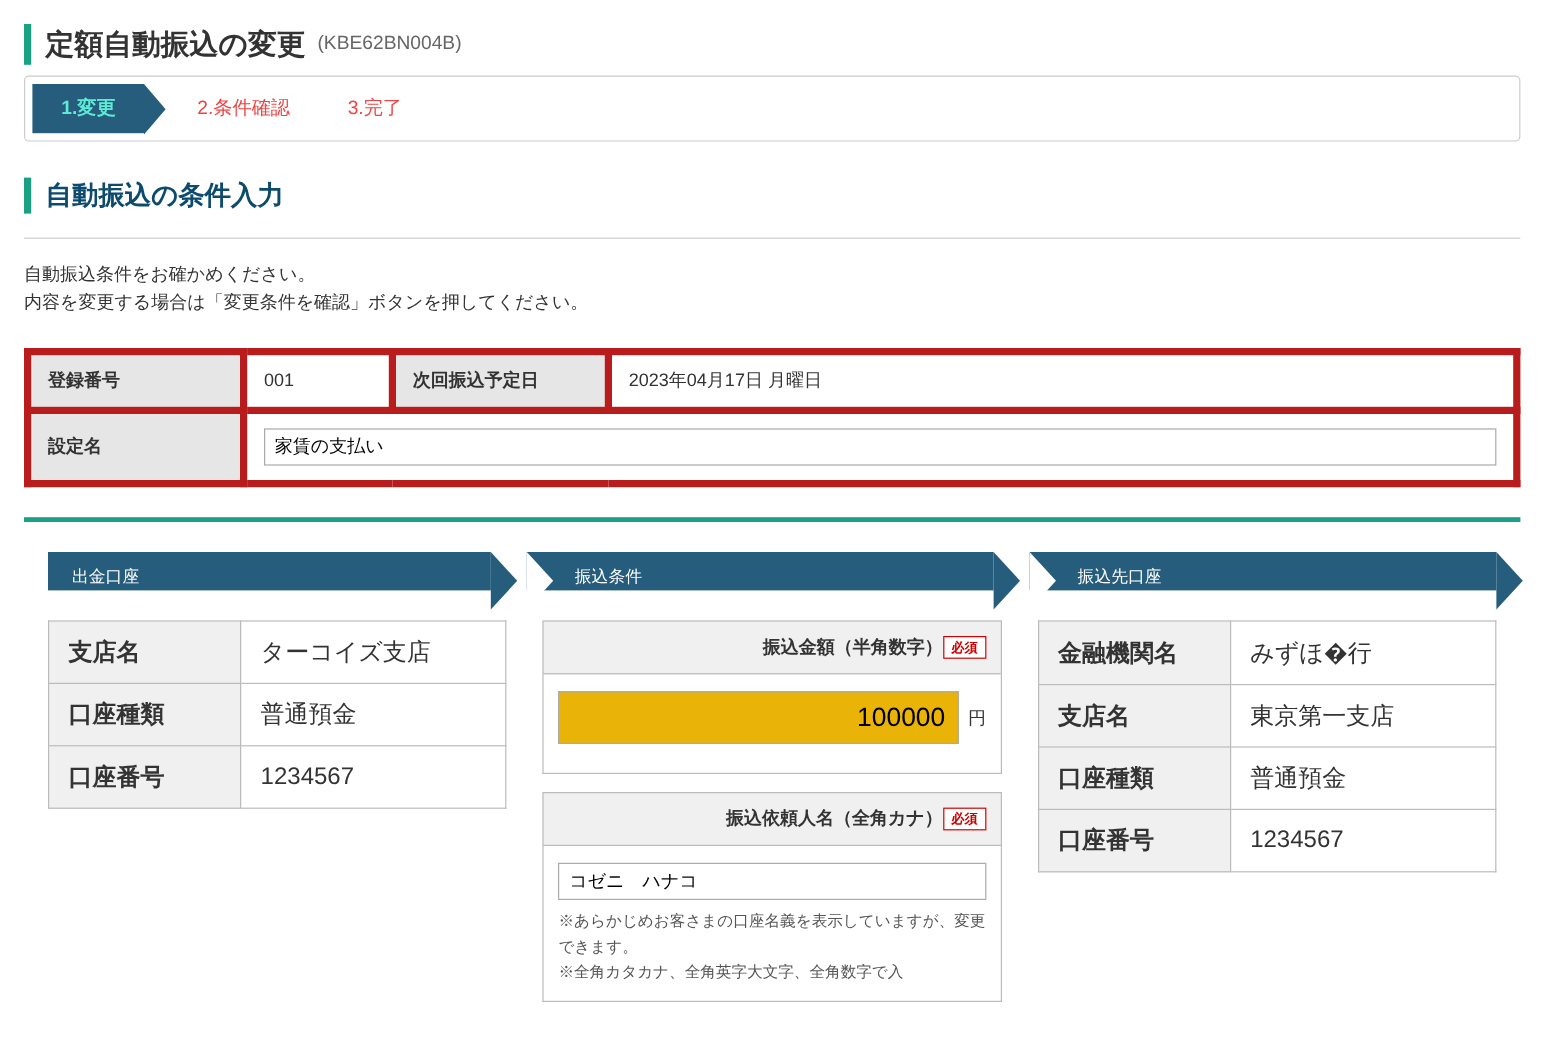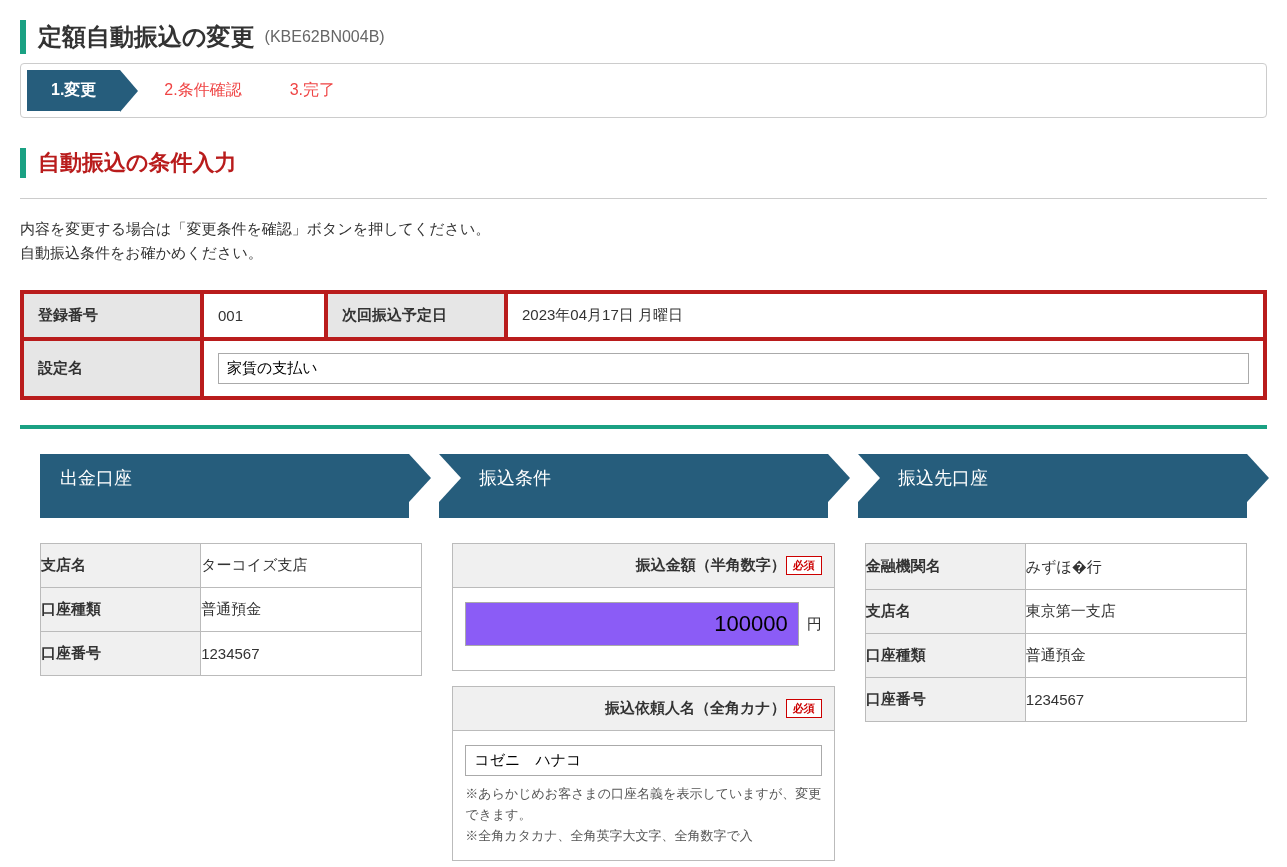--- a/index.html
+++ b/index.html
@@ -6,58 +6,58 @@
 body { font-family: "Hiragino Kaku Gothic ProN", "メイリオ", Meiryo, sans-serif; color: #333; background: #fff; font-size: 14px; }
 .page { padding: 20px; max-width: 1287px; }
 
 .page-title-wrap { display: flex; align-items: center; margin-bottom: 9px; }
 .page-title-bar { width: 6px; height: 34px; background: #1aa183; margin-right: 12px; }
 .page-title { font-size: 24px; font-weight: bold; color: #333; }
 .page-title-code { font-size: 16px; color: #666; margin-left: 10px; font-weight: normal; }
 
 .step-bar { border: 1px solid #ccc; border-radius: 4px; padding: 6px; display: flex; align-items: center; margin-bottom: 30px; }
 .step { padding: 10px 24px; font-size: 16px; color: #ef4444; position: relative; }
-.step.active { background: #265d7c; color: #ffffff; font-weight: bold; margin-right: 20px; }
+.step.active { background: #265d7c; color: #5eead4; font-weight: bold; margin-right: 20px; }
 .step.active::after { content: ""; position: absolute; right: -18px; top: 0; border-left: 18px solid #265d7c; border-top: 21px solid transparent; border-bottom: 21px solid transparent; }
 
 .section-title-wrap { display: flex; align-items: center; margin-bottom: 20px; }
 .section-title-bar { width: 6px; height: 30px; background: #1aa183; margin-right: 12px; }
-.section-title { font-size: 22px; font-weight: bold; color: #b91c1c; }
+.section-title { font-size: 22px; font-weight: bold; color: #0c4a6e; }
 
 .hr { border: none; border-top: 1px solid #ccc; margin-bottom: 18px; }
 
 .intro-text { font-size: 15px; color: #333; line-height: 1.6; margin-bottom: 25px; }
 
 .info-table { width: 100%; border-collapse: collapse; margin-bottom: 25px; }
-.info-table th, .info-table td { border: 4px solid #b91c1c; padding: 12px 14px; text-align: left; font-size: 15px; }
+.info-table th, .info-table td { border: 6px solid #b91c1c; padding: 12px 14px; text-align: left; font-size: 15px; }
 .info-table th { background: #e6e6e6; font-weight: bold; width: 180px; }
 .info-table .input-cell input { width: 100%; padding: 6px 8px; font-size: 15px; border: 1px solid #aaa; }
 
 .main-panel { border-top: 4px solid #1aa183; padding: 25px 20px 0 20px; margin: 0 0px; }
 
 .arrow-bar { display: flex; margin-bottom: 25px; gap: 0; }
-.arrow-item { flex: 1; background: #265d7c; color: #fff; font-size: 18px; padding: 12px 30px 28px 40px; position: relative; }
+.arrow-item { flex: 1; background: #265d7c; color: #fff; font-size: 14px; padding: 12px 30px 2px 40px; position: relative; }
 .arrow-item:first-child { padding-left: 20px; }
 .arrow-item::after { content: ""; position: absolute; right: -22px; top: 0; border-left: 22px solid #265d7c; border-top: 24px solid transparent; border-bottom: 24px solid transparent; z-index: 2; }
 .arrow-item::before { content: ""; position: absolute; left: 0; top: 0; border-left: 22px solid #fff; border-top: 24px solid transparent; border-bottom: 24px solid transparent; z-index: 1; }
 .arrow-item:first-child::before { display: none; }
 .arrow-spacer { width: 30px; }
 
 .three-col { display: flex; gap: 30px; align-items: flex-start; }
 .col { flex: 1; }
 
 .data-table { width: 100%; border-collapse: collapse; }
-.data-table th, .data-table td { border: 1px solid #bbb; padding: 12px 0; text-align: left; font-size: 15px; vertical-align: middle; }
+.data-table th, .data-table td { border: 1px solid #bbb; padding: 12px 16px; text-align: left; font-size: 20px; vertical-align: middle; }
 .data-table th { background: #f0f0f0; font-weight: bold; width: 42%; }
 
 .cond-header { background: #f0f0f0; border: 1px solid #bbb; padding: 12px 12px; display: flex; justify-content: flex-end; align-items: center; font-weight: bold; font-size: 15px; }
 .required-badge { border: 1px solid #c00; color: #c00; font-size: 11px; padding: 1px 6px; font-weight: bold; background: #fff; }
 .cond-body { border: 1px solid #bbb; border-top: none; padding: 14px 12px; }
 .amount-row { display: flex; align-items: center; margin-bottom: 10px; }
-.amount-input { flex: 1; text-align: right; font-size: 22px; padding: 8px 10px; border: 1px solid #aaa; background: #8b5cf6; }
+.amount-input { flex: 1; text-align: right; font-size: 22px; padding: 8px 10px; border: 1px solid #aaa; background: #eab308; }
 .yen { margin-left: 8px; font-size: 15px; }
 .note { font-size: 13px; color: #555; line-height: 1.6; }
 .note a { color: #0066cc; text-decoration: underline; }
 .name-input { width: 100%; padding: 6px 8px; font-size: 15px; border: 1px solid #aaa; margin-bottom: 8px; }
 .cond-block { margin-bottom: 15px; }
 </style>
 </head>
 <body>
 
 <div class="page">
@@ -75,22 +75,22 @@
   </div>
 
   <div class="section-title-wrap">
     <div class="section-title-bar"></div>
     <h2 class="section-title">自動振込の条件入力</h2>
   </div>
 
   <hr class="hr">
 
   <div class="intro-text">
+    <div>自動振込条件をお確かめください。</div>
     <div>内容を変更する場合は「変更条件を確認」ボタンを押してください。</div>
-    <div>自動振込条件をお確かめください。</div>
   </div>
 
   <table class="info-table">
     <tbody>
         <tr>
       <th>登録番号</th>
       <td style="width:124px">001</td>
       <th>次回振込予定日</th>
       <td>2023年04月17日 月曜日</td>
     </tr>

